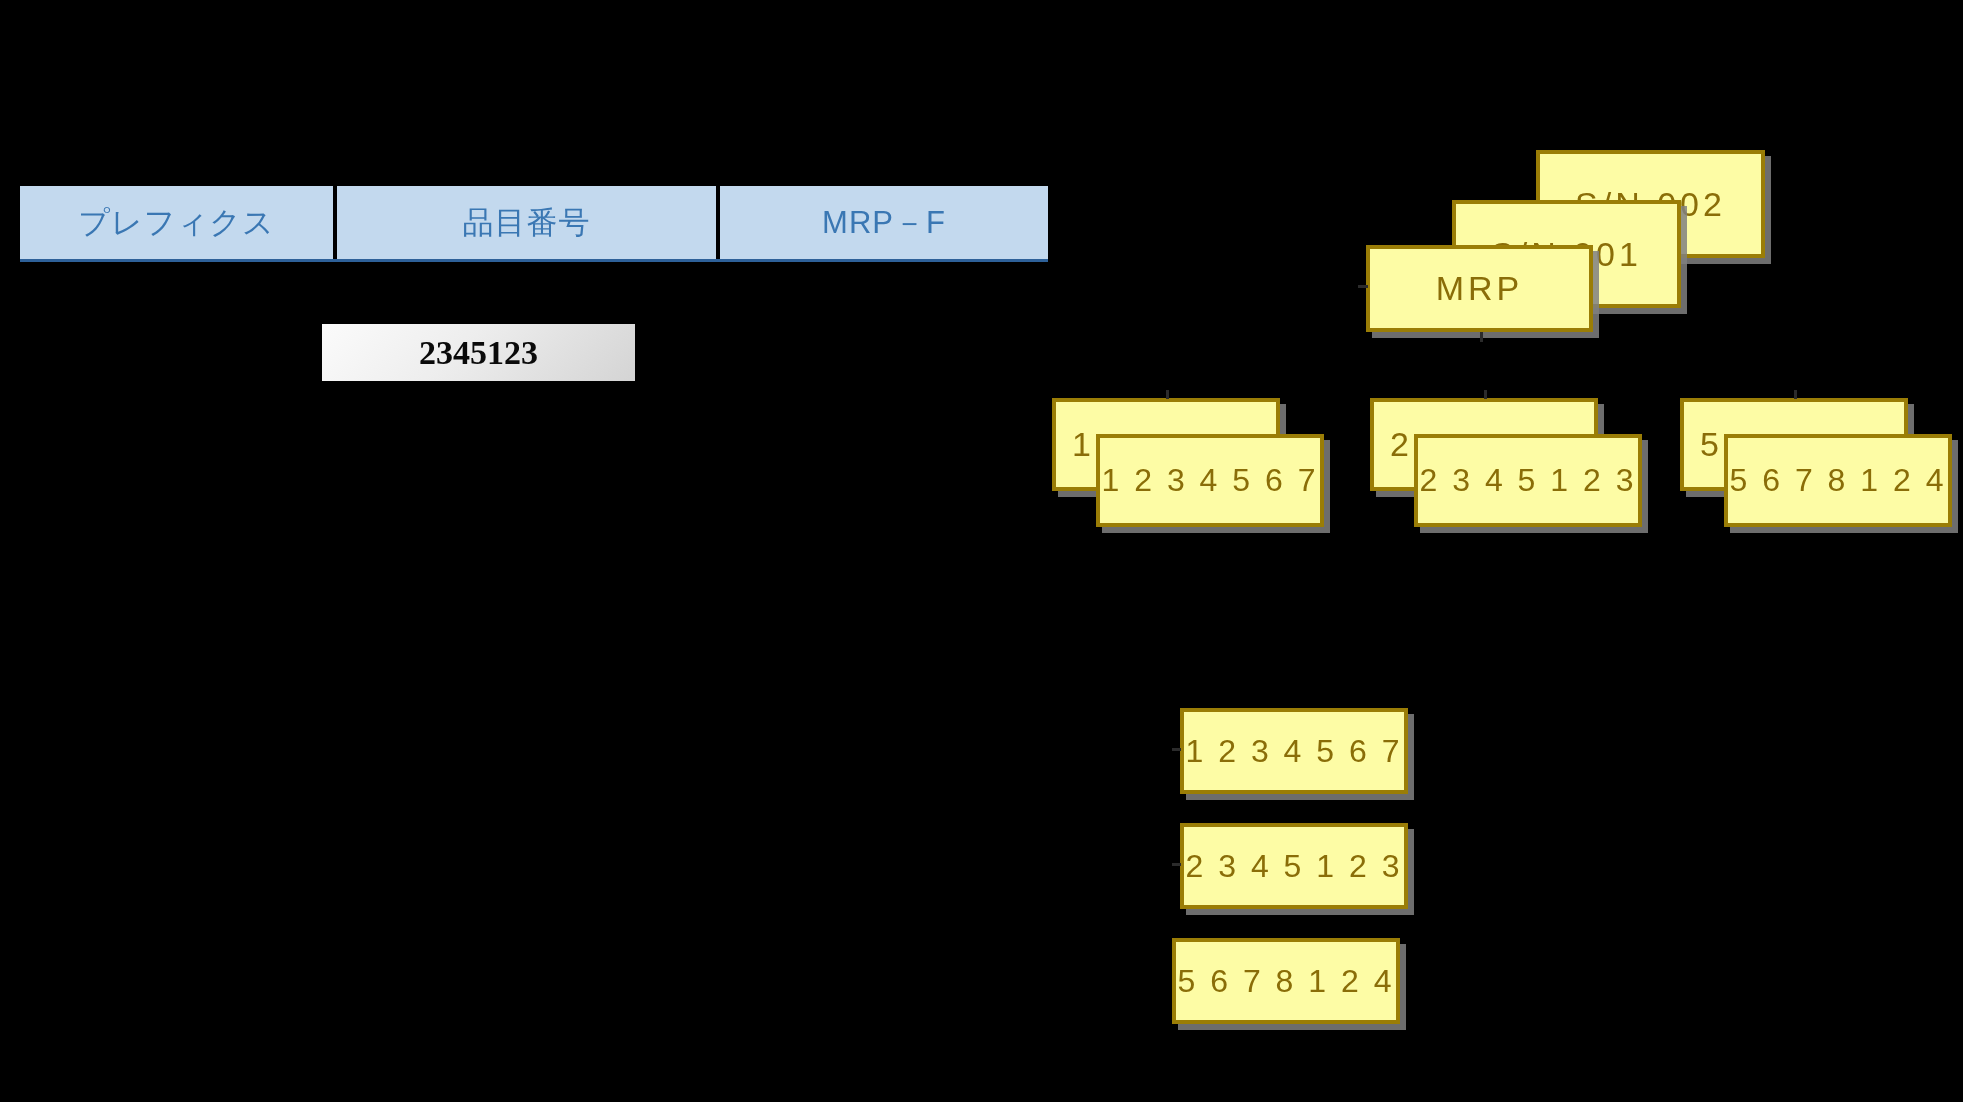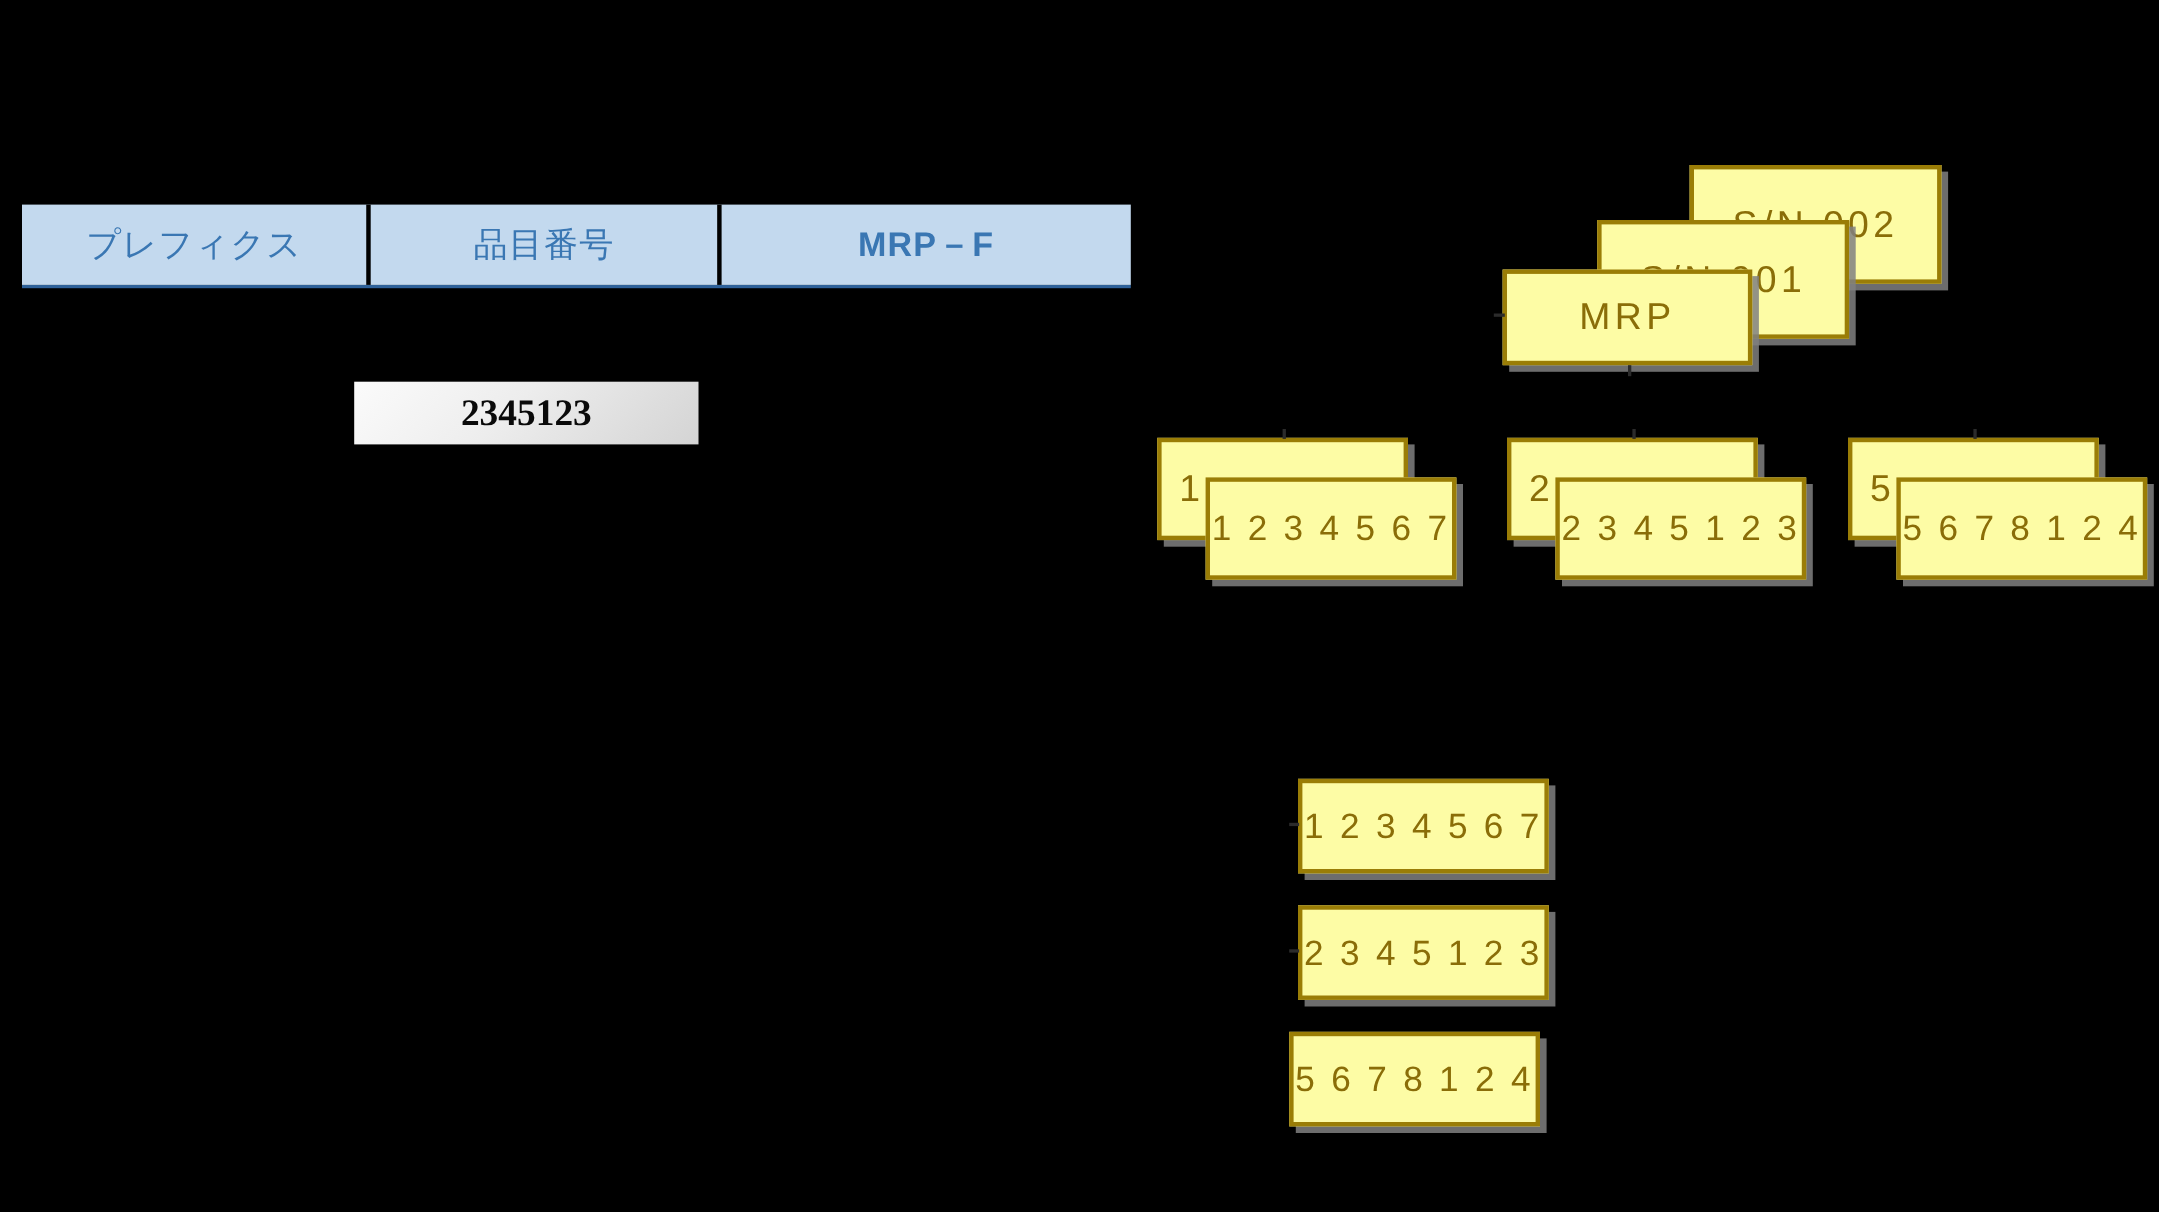--- a/index.html
+++ b/index.html
@@ -31,28 +31,28 @@
     background: #c3d9ee;
     color: #3a77b3;
     font-size: 31px;
     letter-spacing: 1px;
     box-sizing: border-box;
   }
   .header-cell + .header-cell {
     border-left: 4px solid #000000;
   }
   .hc-0 { width: 313px; }
-  .hc-1 { width: 319px; text-align: right; }
-  .hc-2 { width: 376px; font-weight: bold; }
+  .hc-1 { width: 383px; text-align: right; }
+  .hc-2 { width: 332px; }
 
   
   .value-chip {
     position: absolute;
     left: 322px;
-    top: 347px;
+    top: 324px;
     width: 313px;
     height: 57px;
     display: flex;
     align-items: center;
     justify-content: center;
     background: linear-gradient(135deg, #fbfbfb 0%, #ededed 45%, #d4d4d4 100%);
     color: #0a0a0a;
     font-size: 34px;
     font-weight: bold;
     font-family: "Liberation Serif", "DejaVu Serif", serif;

